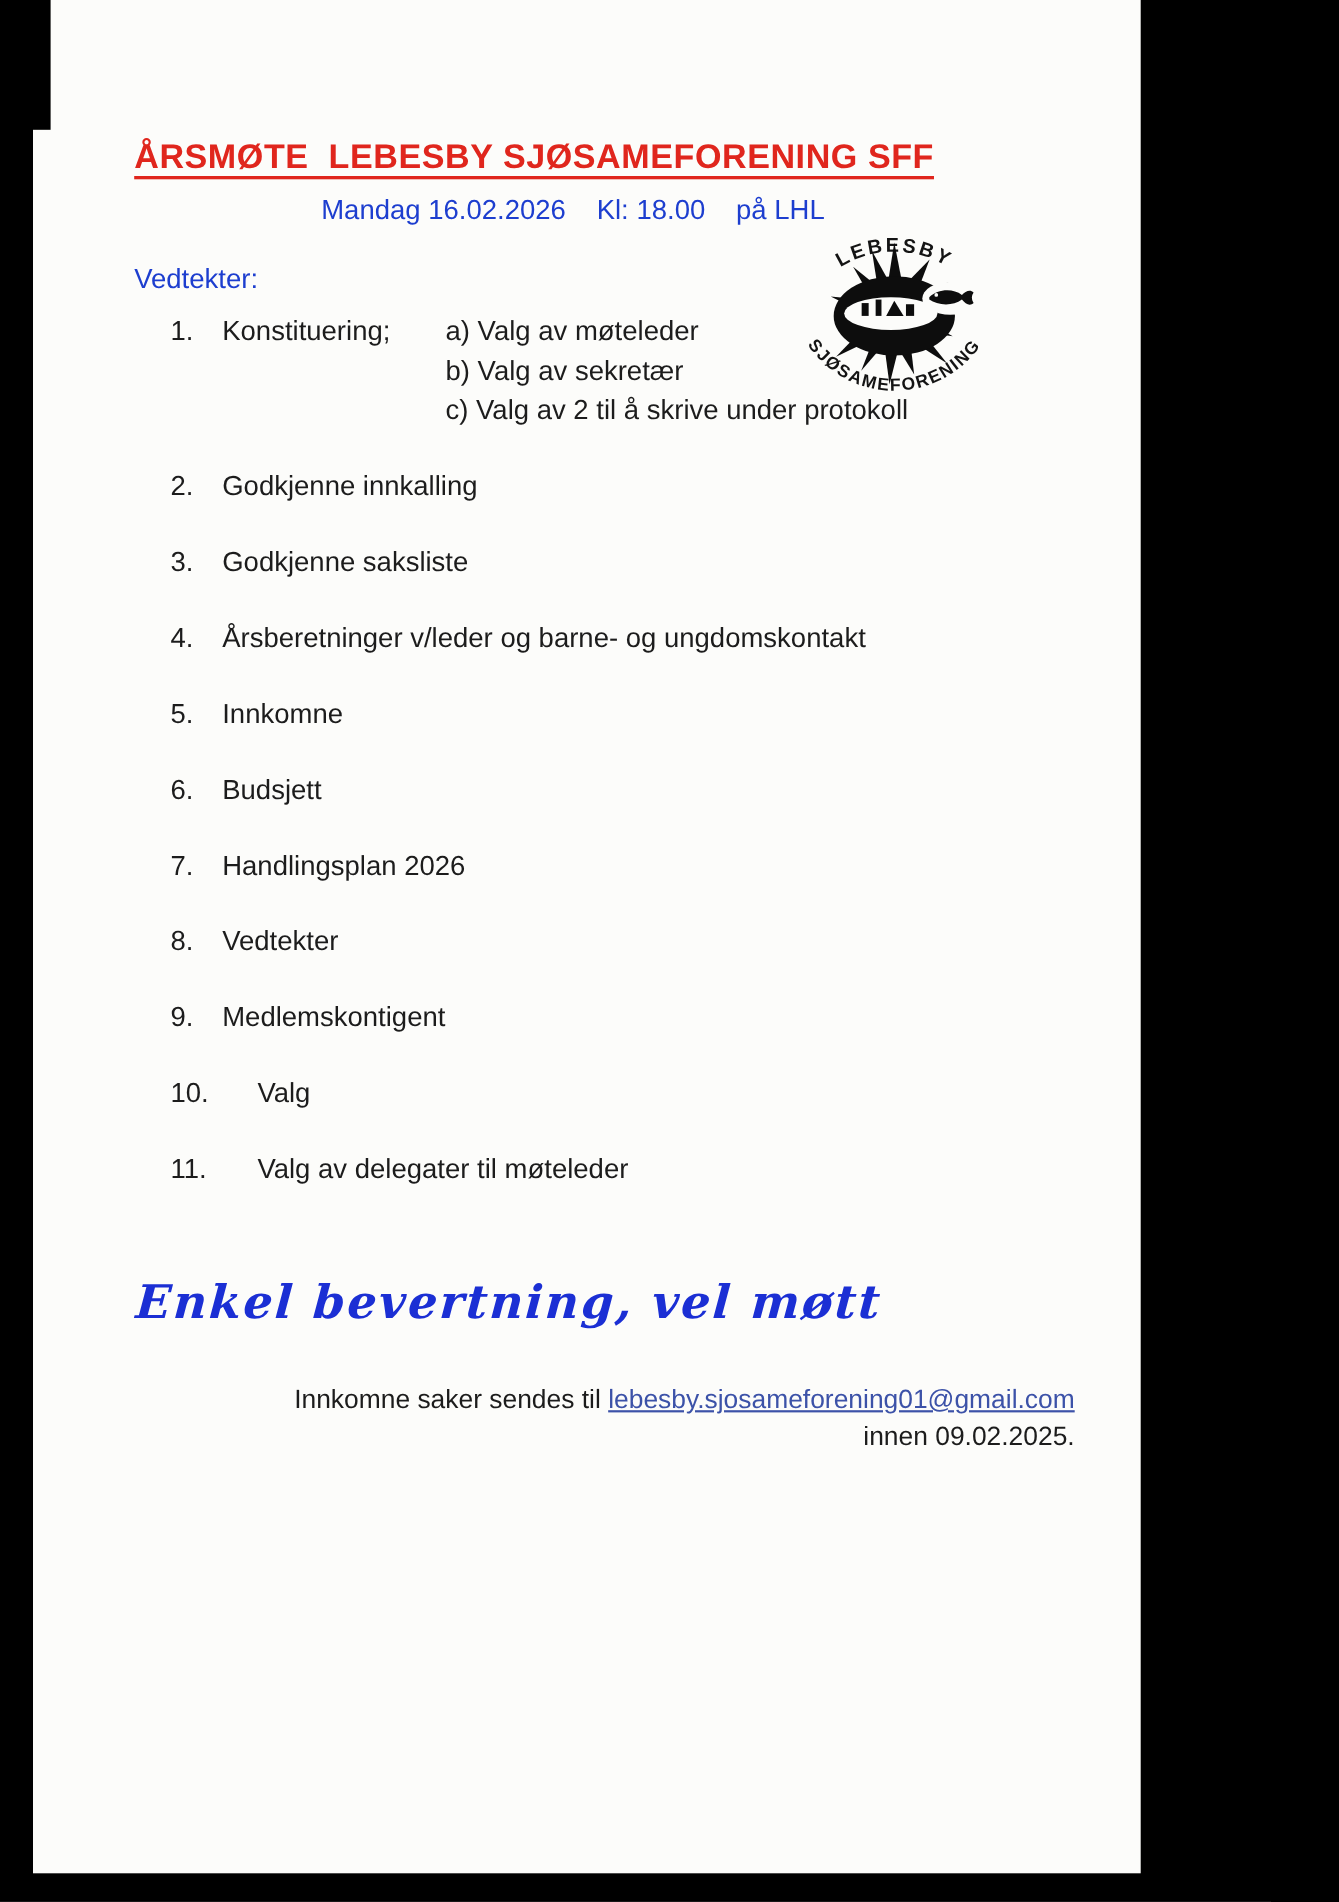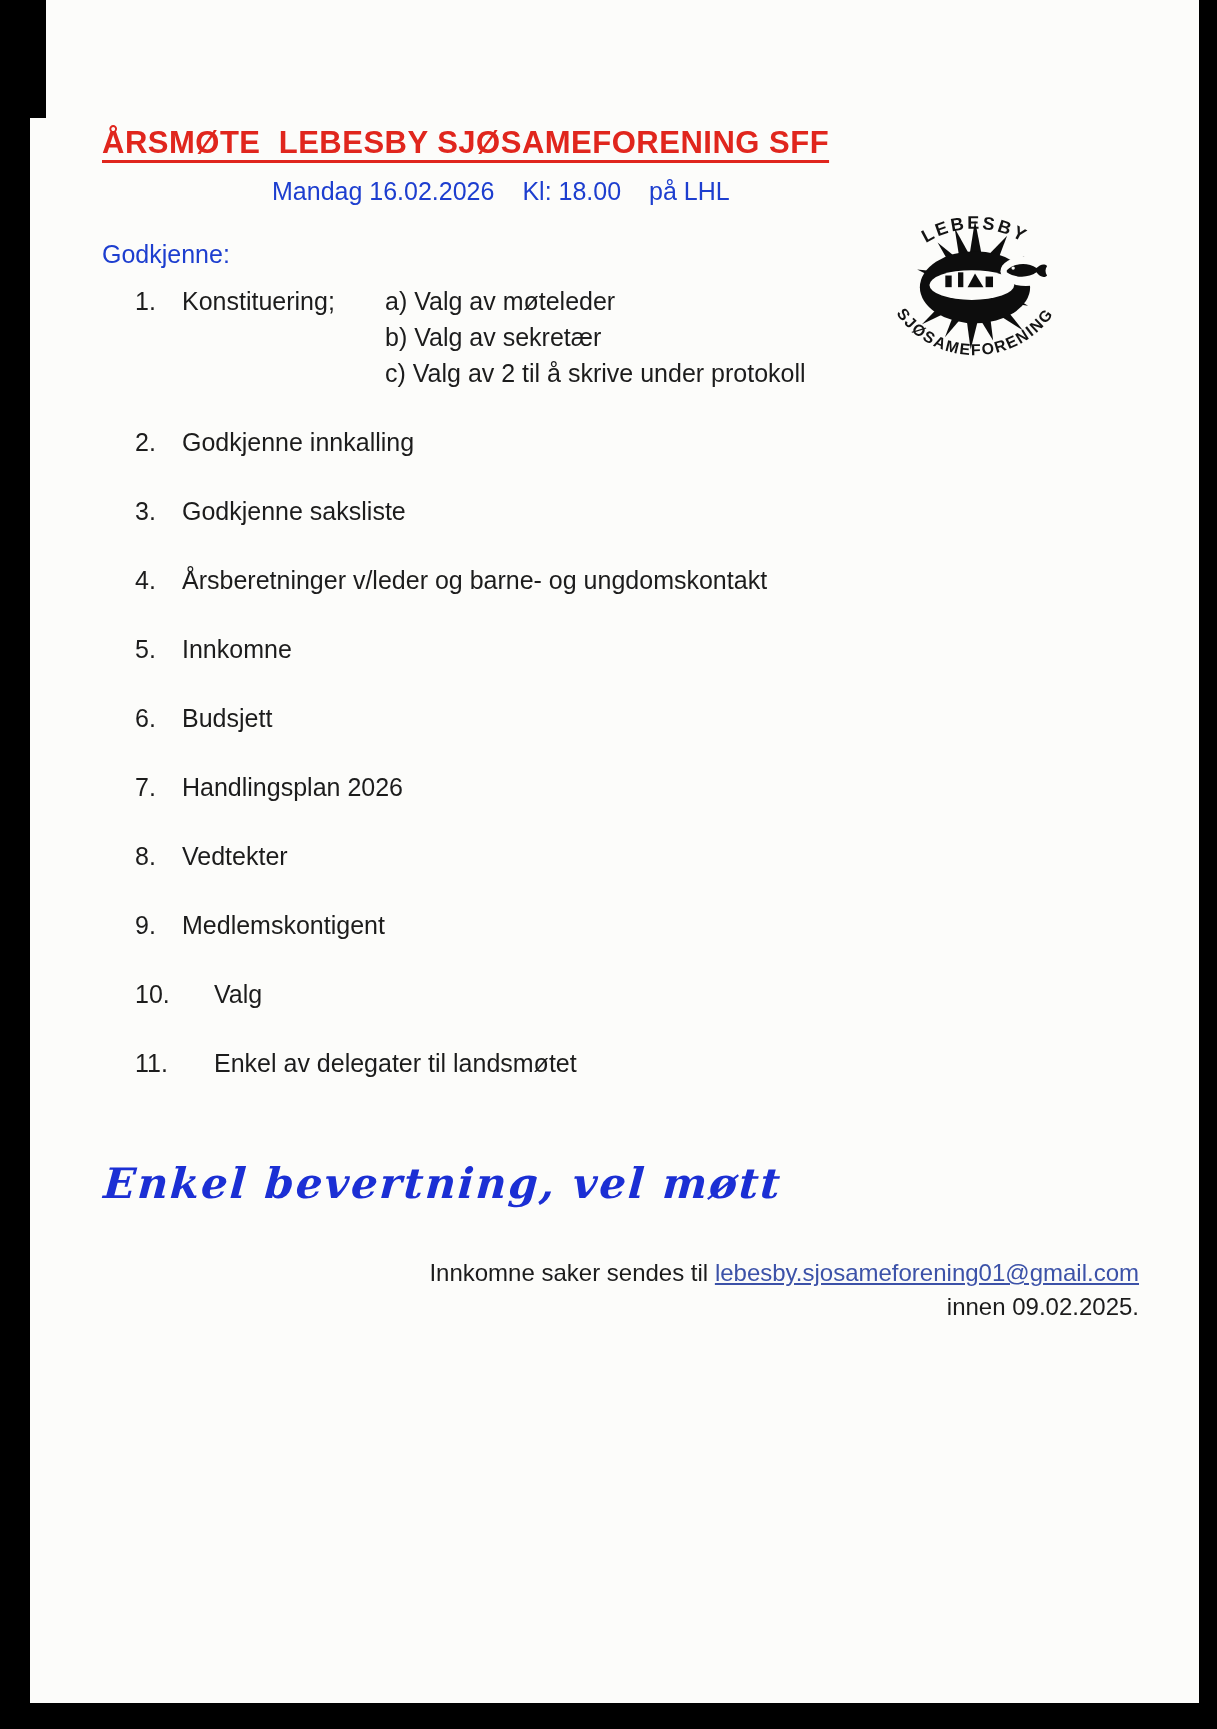--- a/index.html
+++ b/index.html
@@ -5,23 +5,23 @@
   * { margin:0; padding:0; box-sizing:border-box; }
   html,body { width:1217px; height:1729px; }
   body {
     background:#000;
     font-family:"Liberation Sans", sans-serif;
     position:relative;
     overflow:hidden;
   }
   .page {
     position:absolute; left:30px; top:0;
-    width:1169px; height:1703px;
+    width:1007px; height:1703px;
     background:#fcfcfa;
-    padding:125px 60px 0 72px;
+    padding:125px 60px 0 92px;
   }
   .corner-black {
     position:absolute; left:0; top:0;
     width:46px; height:118px;
     background:#000; z-index:5;
   }
   .doc-title {
     color:#e0261d;
     font-size:31px;
     font-weight:bold;
@@ -142,21 +142,21 @@
           <polygon points="93,103 100,90 108,103"></polygon>
           <rect x="110" y="93" width="7" height="10"></rect>
         </g>
         <ellipse cx="148" cy="88" rx="24" ry="14" fill="#fcfcfa"></ellipse>
         <path d="M130,87 C137,80 150,79 158,85 C161,82 165,80 168,83 C166,86 166,89 168,92 C165,95 161,93 158,89 C150,95 137,94 130,89 Z" fill="#0d0d0d"></path>
         <circle cx="136" cy="85" r="1.6" fill="#fcfcfa"></circle>
       </g>
     </svg>
   </div>
 
-  <div class="agenda-heading">Godkjenne:</div>
+  <div class="agenda-heading">Vedtekter:</div>
 
   <div class="agenda">
       <div class="agenda-item">
         <span class="num">1.</span>
         <div class="item-body">
           <span class="item-text has-sub">Konstituering;</span>
           <div class="sub-list">
             <div>a) Valg av møteleder</div>
             <div>b) Valg av sekretær</div>
             <div>c) Valg av 2 til å skrive under protokoll</div>
@@ -213,21 +213,21 @@
       </div>
       <div class="agenda-item two-digit">
         <span class="num">10.</span>
         <div class="item-body">
           <span class="item-text">Valg</span>
         </div>
       </div>
       <div class="agenda-item two-digit">
         <span class="num">11.</span>
         <div class="item-body">
-          <span class="item-text">Enkel av delegater til landsmøtet</span>
+          <span class="item-text">Valg av delegater til møteleder</span>
         </div>
       </div>
     </div>
 
   <div class="closing-note">Enkel bevertning, vel møtt</div>
 
   <div class="footer">
     <div><span>Innkomne saker sendes til </span><a class="email-link">lebesby.sjosameforening01@gmail.com</a></div>
     <div>innen 09.02.2025.</div>
   </div>

